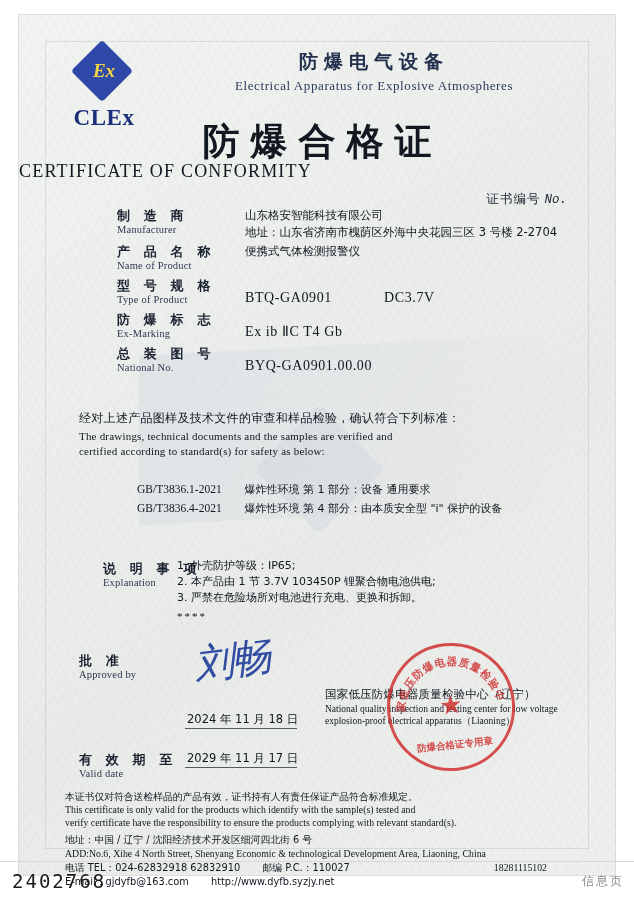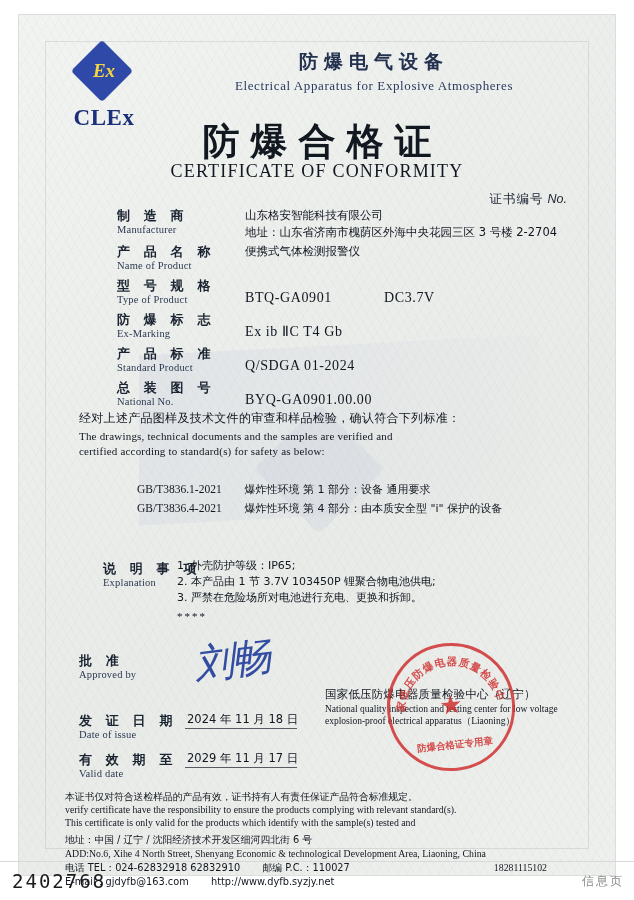--- a/index.html
+++ b/index.html
@@ -125,38 +125,37 @@
     font-size: 37px;
     font-weight: bold;
     color: #111820;
     letter-spacing: 11px;
     text-indent: 11px;
   }
   .title-en {
     position: absolute;
     left: 0; right: 0;
     top: 146px;
-    text-align: center;
     font-family: "Liberation Serif", serif;
     font-size: 18px;
     color: #111820;
     letter-spacing: 1.2px;
   }
 
   .certno {
     position: absolute;
     right: 48px;
     top: 176px;
     font-family: "DejaVu Sans", sans-serif;
     font-size: 12.5px;
     color: #1a2330;
     white-space: nowrap;
   }
   .certno .lbl { letter-spacing: 1px; }
-  .certno .no-lbl { font-family: Liberation Sans, sans-serif; font-style: italic; }
+  .certno .no-lbl { font-family: Liberation Mono, monospace; font-style: italic; }
   .certno .val {
     font-family: "Liberation Serif", serif;
     font-weight: bold;
     font-size: 15px;
     letter-spacing: 0.5px;
   }
 
   
   .fields {
     position: absolute;
@@ -537,27 +536,20 @@
       </div>
 
       <div class="row" style="height:32px">
         <div class="lab">
           <span class="cn">防 爆 标 志</span>
           <span class="en">Ex-Marking</span>
         </div>
         <div class="val mono">Ex ib ⅡC T4 Gb</div>
       </div>
 
-      <div class="row" style="height:32px">
-        <div class="lab">
-          <span class="cn">产 品 标 准</span>
-          <span class="en">Standard Product</span>
-        </div>
-        <div class="val mono">Q/SDGA 01-2024</div>
-      </div>
 
       <div class="row" style="height:32px">
         <div class="lab">
           <span class="cn">总 装 图 号</span>
           <span class="en">National No.</span>
         </div>
         <div class="val mono">BYQ-GA0901.00.00</div>
       </div>
 
     </div>
@@ -612,38 +604,34 @@
           <path id="arcpath" d="M 14,66 A 47,47 0 0 1 108,66"></path>
         </defs>
         <text>
           <textPath href="#arcpath" startOffset="50%" text-anchor="middle">国家低压防爆电器质量检验中心</textPath>
         </text>
       </svg>
       <div class="star">★</div>
       <div class="sub">防爆合格证专用章</div>
     </div>
 
-    <div class="date-lab-1 lab" style="position:absolute;left:60px;top:697px;">
-      <span class="cn">发 证 日 期</span>
-      <span class="en">Date of issue</span>
-    </div>
     <div class="date-val-1">2024 年 11 月 18 日</div>
     <div class="underline" style="left:166px;top:713px;width:112px;"></div>
 
     <div class="date-lab-2 lab" style="position:absolute;left:60px;top:736px;">
       <span class="cn">有 效 期 至</span>
       <span class="en">Valid date</span>
     </div>
     <div class="date-val-2">2029 年 11 月 17 日</div>
     <div class="underline" style="left:166px;top:752px;width:112px;"></div>
 
     <div class="note">
       <div>本证书仅对符合送检样品的产品有效，证书持有人有责任保证产品符合标准规定。</div>
+      <div class="en">This certificate is only valid for the products which identify with the sample(s) tested and</div>
       <div class="en">verify certificate have the responsibility to ensure the products complying with relevant standard(s).</div>
-      <div class="en">This certificate is only valid for the products which identify with the sample(s) tested and</div>
     </div>
 
     <div class="addr">
       <div>地址：中国 / 辽宁 / 沈阳经济技术开发区细河四北街 6 号</div>
       <div class="en">ADD:No.6, Xihe 4 North Street, Shenyang Economic &amp; technological Development Area, Liaoning, China</div>
       <div class="tel-line">
         <span>电话 TEL：</span><span>024-62832918 62832910</span>
         <span style="display:inline-block;width:16px"></span>
         <span>邮编 P.C.：</span><span>110027</span>
         <span class="mobile">18281115102</span>

